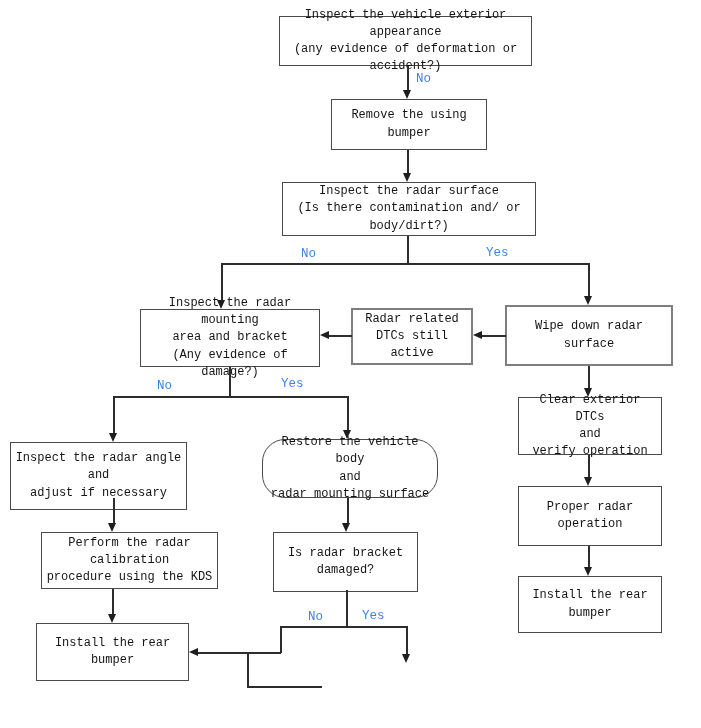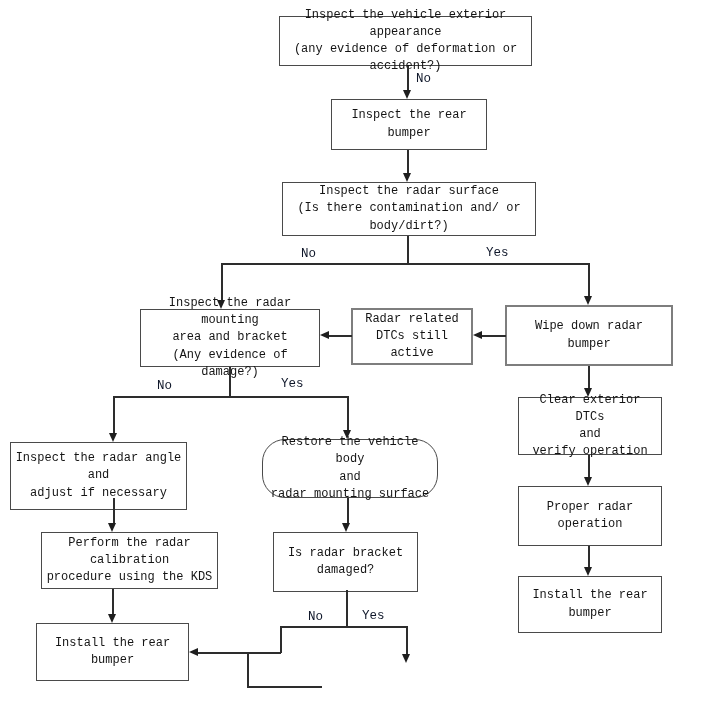--- a/index.html
+++ b/index.html
@@ -38,42 +38,42 @@
   }
   .arrow-left {
     position: absolute; width: 0; height: 0;
     border-top: 4.5px solid transparent;
     border-bottom: 4.5px solid transparent;
     border-right: 9px solid #1e1e1e;
   }
   .edge-label {
     position: absolute;
     font-size: 12.5px;
-    color: #0f172a;
+    color: #3b82f6;
     background: #ffffff;
     padding: 0 2px;
     line-height: 1.1;
   }
 </style>
 </head>
 <body>
 
 <div class="canvas">
 
   <div class="node" style="left:279px; top:16px; width:253px; height:50px;">Inspect the vehicle exterior appearance
 (any evidence of deformation or accident?)</div>
-  <div class="node" style="left:331px; top:99px; width:156px; height:51px;">Inspect the rear bumper</div>
+  <div class="node" style="left:331px; top:99px; width:156px; height:51px;">Remove the using bumper</div>
   <div class="node" style="left:282px; top:182px; width:254px; height:54px;">Inspect the radar surface
 (Is there contamination and/ or body/dirt?)</div>
   <div class="node" style="left:140px; top:309px; width:180px; height:58px;">Inspect the radar mounting
 area and bracket
 (Any evidence of damage?)</div>
   <div class="node thick" style="left:351px; top:308px; width:122px; height:57px;">Radar related
 DTCs still active</div>
-  <div class="node thick" style="left:505px; top:305px; width:168px; height:61px;">Wipe down radar bumper</div>
+  <div class="node thick" style="left:505px; top:305px; width:168px; height:61px;">Wipe down radar surface</div>
   <div class="node" style="left:518px; top:397px; width:144px; height:58px;">Clear exterior DTCs
 and
 verify operation</div>
   <div class="node" style="left:10px; top:442px; width:177px; height:68px;">Inspect the radar angle
 and
 adjust if necessary</div>
   <div class="node" style="left:262px; top:439px; width:176px; height:59px;border-radius:23px;">Restore the vehicle body
 and
 radar mounting surface</div>
   <div class="node" style="left:518px; top:486px; width:144px; height:60px;">Proper radar

